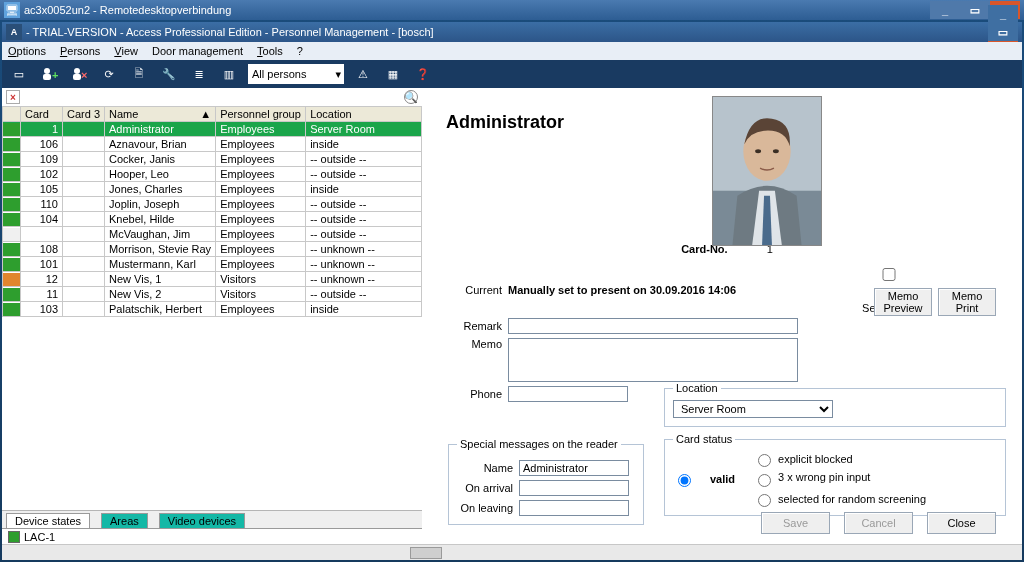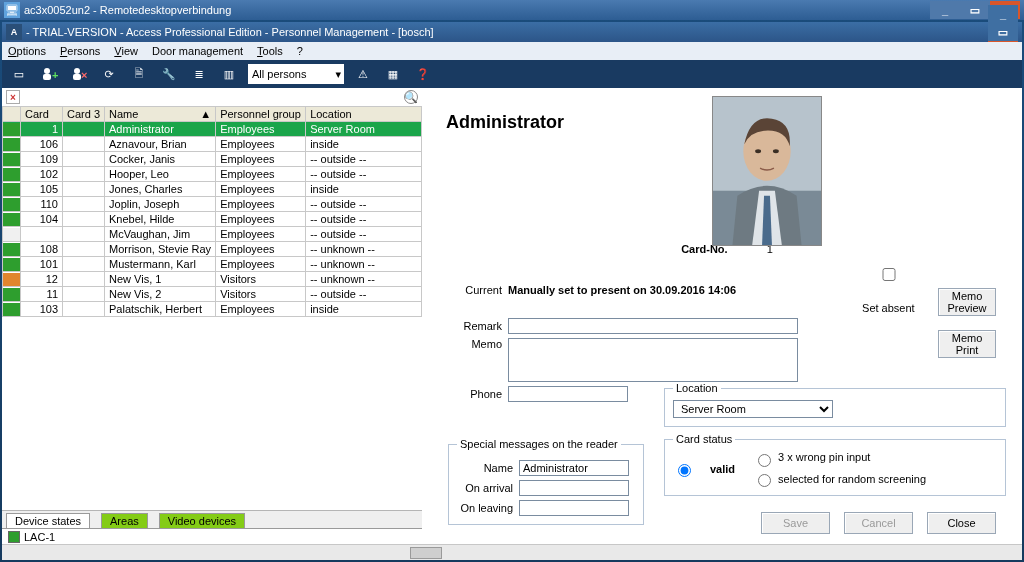--- a/index.html
+++ b/index.html
@@ -55,31 +55,31 @@
   .cardno .num{ font-weight:normal; margin-left:36px;}
   input[type=text], select, textarea { border:1px solid #7a8ca0; font-size:11px; padding:1px 3px; background:#fff;}
   textarea{ resize:none; }
   fieldset{ border:1px solid #b5c4d6; font-size:11px; padding:6px 8px 8px 8px; }
   legend{ font-size:11px; padding:0 3px;}
 
   .twocol{ display:flex; gap:16px; align-items:flex-start;}
   .twocol .left{ width:200px;}
   .twocol .right{ flex:1;}
 
-  .memo-btns{ position:absolute; right:26px; top:200px; display:flex; flex-direction:column; gap:14px;}
+  .memo-btns{ position:absolute; right:26px; top:200px; display:flex; flex-direction:row; gap:6px;}
   .winbtn{ width:58px; height:28px; background:#efefef; border:1px solid #9aa7b6; box-shadow: inset 1px 1px 0 #fff; display:flex; align-items:center; justify-content:center; text-align:center; line-height:1.1;}
   .winbtn.disabled{ color:#9a9a9a; }
 
   .action-buttons{ position:absolute; bottom:10px; right:26px; display:flex; gap:14px;}
   .action-buttons .winbtn{ width:69px; height:22px;}
 
   .bottom-tabs{ height:34px; background:#efefef; border-top:1px solid #b5b5b5; }
   .bottom-tabs .tabrow{ display:flex; gap:11px; padding-top:2px; padding-left:4px;}
   .bottom-tabs .tab{ border:1px solid #9a9a9a; border-bottom:none; background:#fff; padding:1px 8px; font-size:11px;}
-  .bottom-tabs .tab.inactive{ background:#84cc16;}
+  .bottom-tabs .tab.inactive{ background:#14b8a6;}
   .bottom-tabs .content{ height:16px; padding-left:6px; background:#fff; border-top:1px solid #9a9a9a; display:flex; align-items:center;}
   .bottom-tabs .dev-ico{ width:12px;height:12px;background:#2e9e2e; border:1px solid #666; margin-right:4px;}
 
   .scrollbar-h{ height:16px; background:#e9e9e9; border-top:1px solid #c7c7c7; position:relative;}
   .scrollbar-h .thumb{ position:absolute; left:40%; width:32px; top:2px; height:12px; background:#cfcfcf; border:1px solid #9a9a9a;}
 </style>
 </head>
 <body>
 
 <div class="outer-chrome">
@@ -388,20 +388,24 @@
             </fieldset>
 
             <fieldset style="margin-top:6px;">
               <legend>Card status</legend>
               <div style="display:flex; gap:18px;">
                 <label style="display:flex;align-items:center;gap:16px;justify-content:flex-end;">
                     <input type="radio" name="cs" checked="" style="">
                     <b>valid</b>
                   </label>
                 <div style="display:flex; flex-direction:column; gap:4px;">
+                  <label style="display:flex;align-items:center;gap:4px;">
+                      <input type="radio" name="cs" style="">
+                      <span>explicit blocked</span>
+                    </label>
                   <label style="display:flex;align-items:flex-start;gap:4px;">
                       <input type="radio" name="cs" style="">
                       <span>3 x wrong pin input</span>
                     </label>
                   <label style="display:flex;align-items:center;gap:4px;">
                       <input type="radio" name="cs" style="">
                       <span>selected for random screening</span>
                     </label>
                 </div>
               </div>

